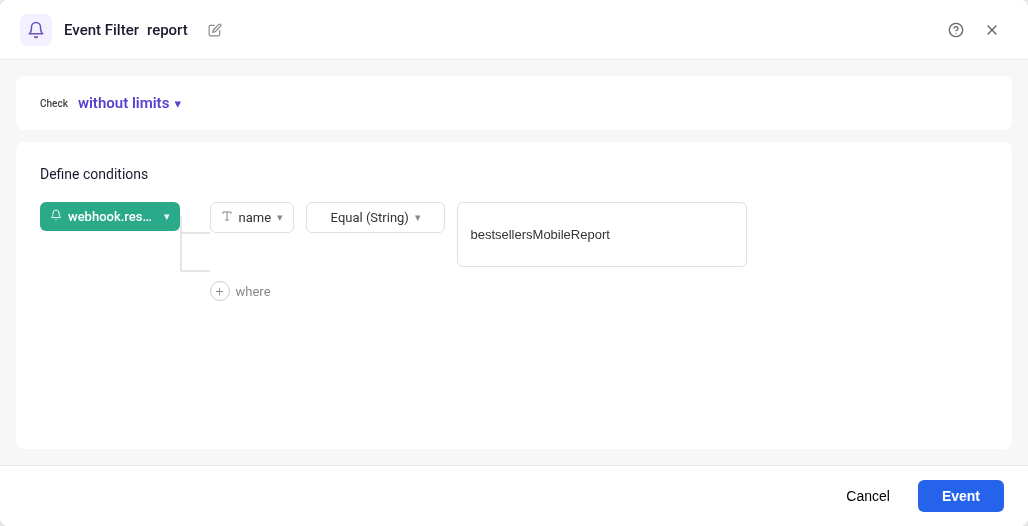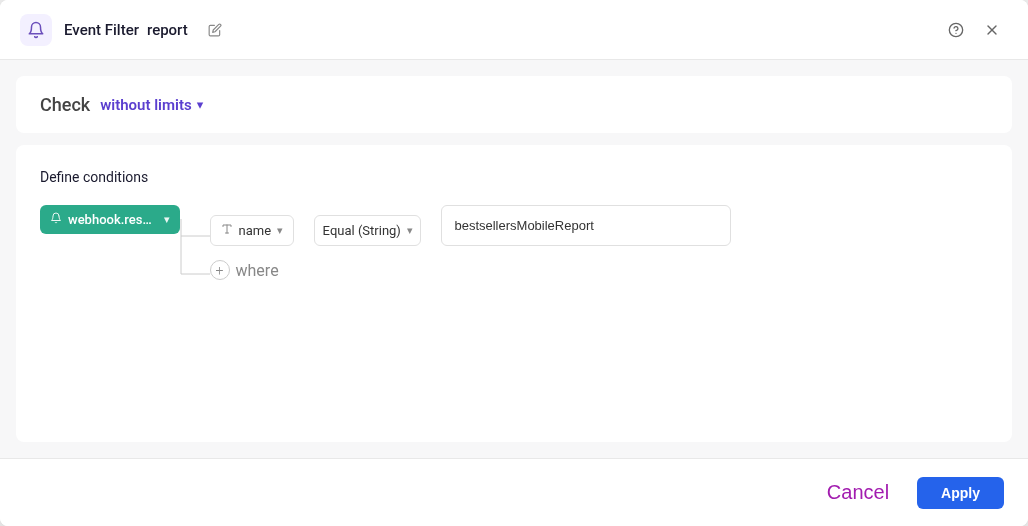--- a/index.html
+++ b/index.html
@@ -96,21 +96,21 @@
     .check-section {
       background: #ffffff;
       border-radius: 8px;
       padding: 18px 24px;
       display: flex;
       align-items: center;
       gap: 10px;
       flex-shrink: 0;
     }
     .check-label {
-      font-size: 18px;
+      font-size: 10px;
       color: #444;
       font-weight: 500;
     }
     .check-dropdown {
       display: flex;
       align-items: center;
       gap: 5px;
       cursor: pointer;
     }
     .check-dropdown-text {
@@ -187,22 +187,22 @@
       margin-top: 14px;
     }
 
     .condition-fields {
       display: flex;
       flex-direction: column;
       gap: 6px;
     }
     .condition-row {
       display: flex;
-      align-items: flex-end;
-      gap: 20px;
+      align-items: flex-start;
+      gap: 12px;
     }
 
     .field-dropdown {
       display: flex;
       align-items: center;
       gap: 6px;
       border: 1px solid #e0e0e0;
       border-radius: 6px;
       padding: 7px 10px;
       background: #ffffff;
@@ -218,35 +218,35 @@
       color: #888;
       font-size: 11px;
     }
 
     .operator-dropdown {
       display: flex;
       align-items: center;
       gap: 6px;
       border: 1px solid #e0e0e0;
       border-radius: 6px;
-      padding: 7px 8px;
+      padding: 7px 24px;
       background: #ffffff;
       cursor: pointer;
       font-size: 13px;
       color: #333;
     }
     .operator-dropdown-arrow {
       color: #888;
       font-size: 11px;
     }
 
     .value-input {
       border: 1px solid #e0e0e0;
       border-radius: 6px;
-      padding: 12px 12px;
+      padding: 24px 12px;
       font-size: 13px;
       color: #333;
       width: 290px;
       outline: none;
     }
 
     
     .where-btn {
       display: flex;
       align-items: center;
@@ -261,41 +261,41 @@
       border-radius: 50%;
       border: 1.5px solid #cccccc;
       display: flex;
       align-items: center;
       justify-content: center;
       color: #888;
       font-size: 14px;
       font-weight: 300;
     }
     .where-text {
-      font-size: 16px;
+      font-size: 13px;
       color: #888;
     }
 
     
     .modal-footer {
       display: flex;
       align-items: center;
       justify-content: flex-end;
       padding: 14px 24px;
       gap: 12px;
       background: #ffffff;
       border-top: 1px solid #e8e8e8;
       flex-shrink: 0;
     }
     .cancel-btn {
       background: transparent;
       border: none;
       padding: 8px 16px;
-      font-size: 20px;
-      color: #a21caf;
+      font-size: 14px;
+      color: #000000;
       cursor: pointer;
       border-radius: 6px;
       font-weight: 500;
     }
     .apply-btn {
       background: #2563eb;
       color: #ffffff;
       border: none;
       padding: 8px 24px;
       font-size: 14px;
@@ -404,15 +404,15 @@
             <div class="where-icon">+</div>
             <span class="where-text">where</span>
           </div>
         </div>
       </div>
     </div>
   </div>
 
   <div class="modal-footer">
     <button class="cancel-btn">Cancel</button>
-    <button class="apply-btn">Apply</button>
+    <button class="apply-btn">Event</button>
   </div>
 </div>
 
 </body></html>

